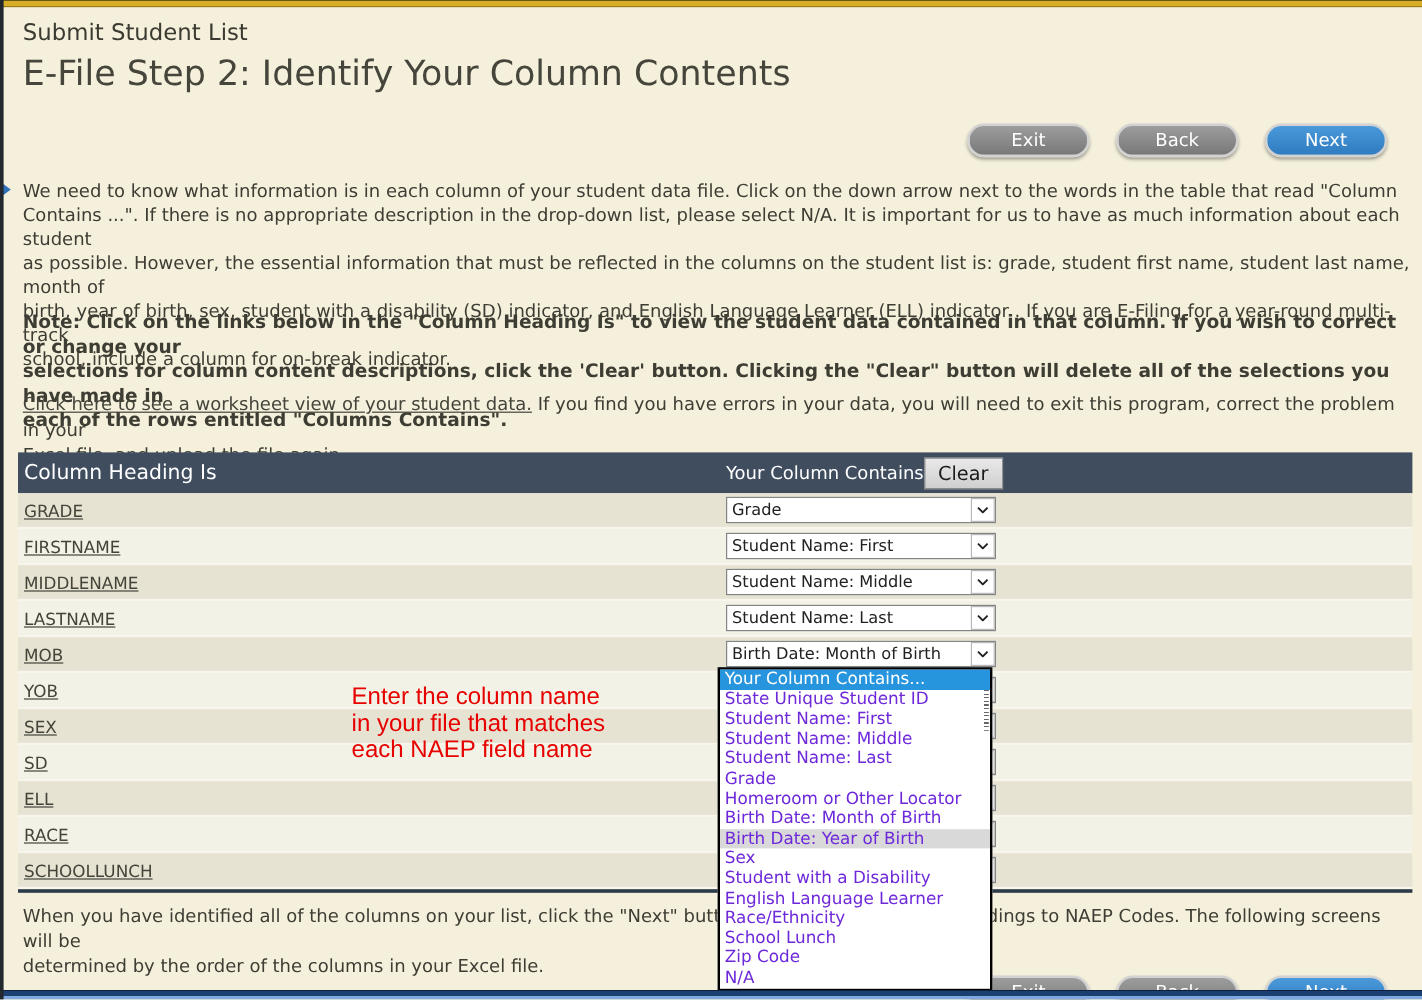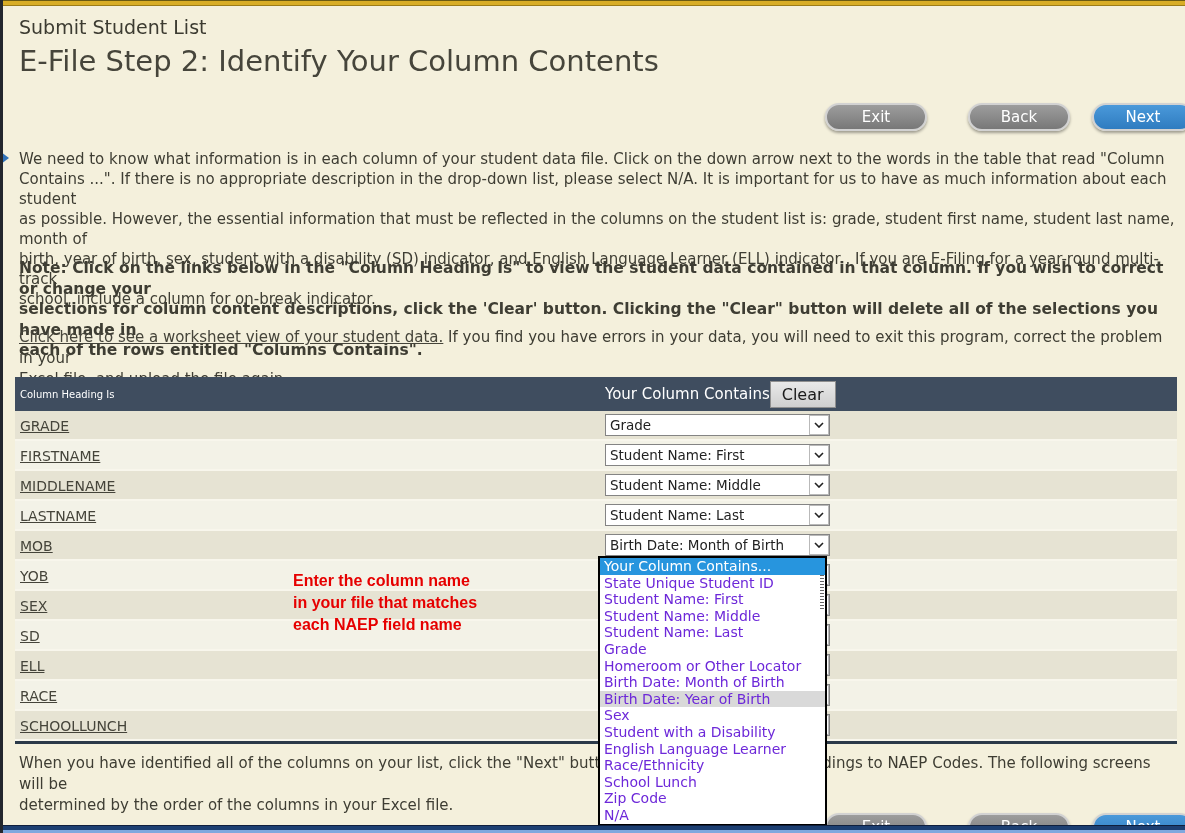--- a/index.html
+++ b/index.html
@@ -17,34 +17,34 @@
 
   .subtitle{position:absolute;left:19px;top:16px;font-size:19px;color:#3c3b31;}
   .title{position:absolute;left:19px;top:44px;font-size:29px;color:#46453b;}
 
   .btn-row{display:flex;gap:22px;}
   .btn-row.top{position:absolute;left:806px;top:103px;}
   .btn-row.bottom{position:absolute;left:806px;top:813px;z-index:5;}
   .pill{box-sizing:border-box;width:102px;height:28px;border-radius:15px;
     border:2px solid #d2d2d2;box-shadow:0 2px 3px rgba(0,0,0,0.35);
     color:#fff;font-size:15px;display:flex;align-items:center;justify-content:center;cursor:pointer;}
-  .pill.gray{background:linear-gradient(to bottom,#9d9d9d,var(--button_gray,#787878));margin-left:19px;}
+  .pill.gray{background:linear-gradient(to bottom,#9d9d9d,var(--button_gray,#787878));}
   .pill.blue{background:linear-gradient(to bottom,#4a99da,var(--button_blue,#2f7cc0));}
 
   .bullet{position:absolute;left:1px;top:152px;width:0;height:0;
     border-left:8px solid #2f71b8;border-top:6px solid transparent;border-bottom:6px solid transparent;}
   .intro{position:absolute;left:19px;top:149px;width:1158px;font-size:15px;line-height:20px;}
   .note{position:absolute;left:19px;top:258px;width:1160px;font-size:15.5px;line-height:20.5px;
     font-weight:bold;}
   .linkpara{position:absolute;left:19px;top:327px;width:1158px;font-size:15px;line-height:21px;}
   .linkpara a{color:var(--link_color,#45443a);text-decoration:underline;cursor:pointer;}
 
   .ctable{position:absolute;left:15px;top:377px;width:1162px;}
   .thead{height:34px;background:var(--header_bg,#3f4d5f);color:#fff;display:flex;align-items:center;}
-  .thead .c1{width:582px;padding-left:5px;font-size:10px;}
+  .thead .c1{width:582px;padding-left:5px;font-size:17px;}
   .thead .c2{display:flex;align-items:center;gap:0;font-size:15px;padding-left:3px;}
   .clear-btn{background:linear-gradient(to bottom,#e9e9e9,#cfcfcf);border:1px solid #8f8f8f;
     color:#1a1a1a;font-size:16px;padding:3px 11px;cursor:pointer;font-family:inherit;}
   .row{height:28px;display:flex;align-items:center;border-bottom:2px solid #f8f6ec;}
   .row.dark{background:var(--row_dark,#e6e3d3);}
   .row.light{background:var(--row_light,#f3f2e7);}
   .row .c1{width:582px;padding-left:5px;}
   .row .c1 a{font-size:14px;color:var(--link_color,#45443a);text-decoration:underline;cursor:pointer;}
   .row .c2{flex:1;padding-left:3px;}
   .selectbox{box-sizing:border-box;width:225px;height:22px;background:#fff;border:1px solid #848484;
@@ -59,22 +59,22 @@
   .dropdown{position:absolute;left:598px;top:556px;width:229px;box-sizing:border-box;
     background:#fff;border:2px solid #000;z-index:40;}
   .dd-item{height:16.6px;line-height:16.6px;font-size:14px;padding-left:4px;color:#6d28d9;
     white-space:nowrap;overflow:hidden;cursor:pointer;}
   .dd-item.selected{background:var(--highlight_blue,#2795de);color:#fff;}
   .dd-item.hover{background:var(--hover_gray,#d9d9d9);}
   .dd-marks{position:absolute;right:1px;top:17px;width:4px;height:34px;
     background:repeating-linear-gradient(to bottom,#666 0 1px,transparent 1px 3px);}
 
   .annotation{position:absolute;left:293px;top:570px;z-index:30;
-    font-family:"Liberation Sans","DejaVu Sans",sans-serif;font-weight:bold;
-    font-size:16px;line-height:22px;color:var(--annotation_red,#e60000);}
+    font-family:"Liberation Sans","DejaVu Sans",sans-serif;font-weight:normal;
+    font-size:20px;line-height:22px;color:var(--annotation_red,#e60000);}
 </style>
 </head>
 <body>
 
 <div class="gold-bar"></div>
 <div class="left-edge"></div>
 
 <div class="subtitle">Submit Student List</div>
 <div class="title">E-File Step 2: Identify Your Column Contents</div>
 

